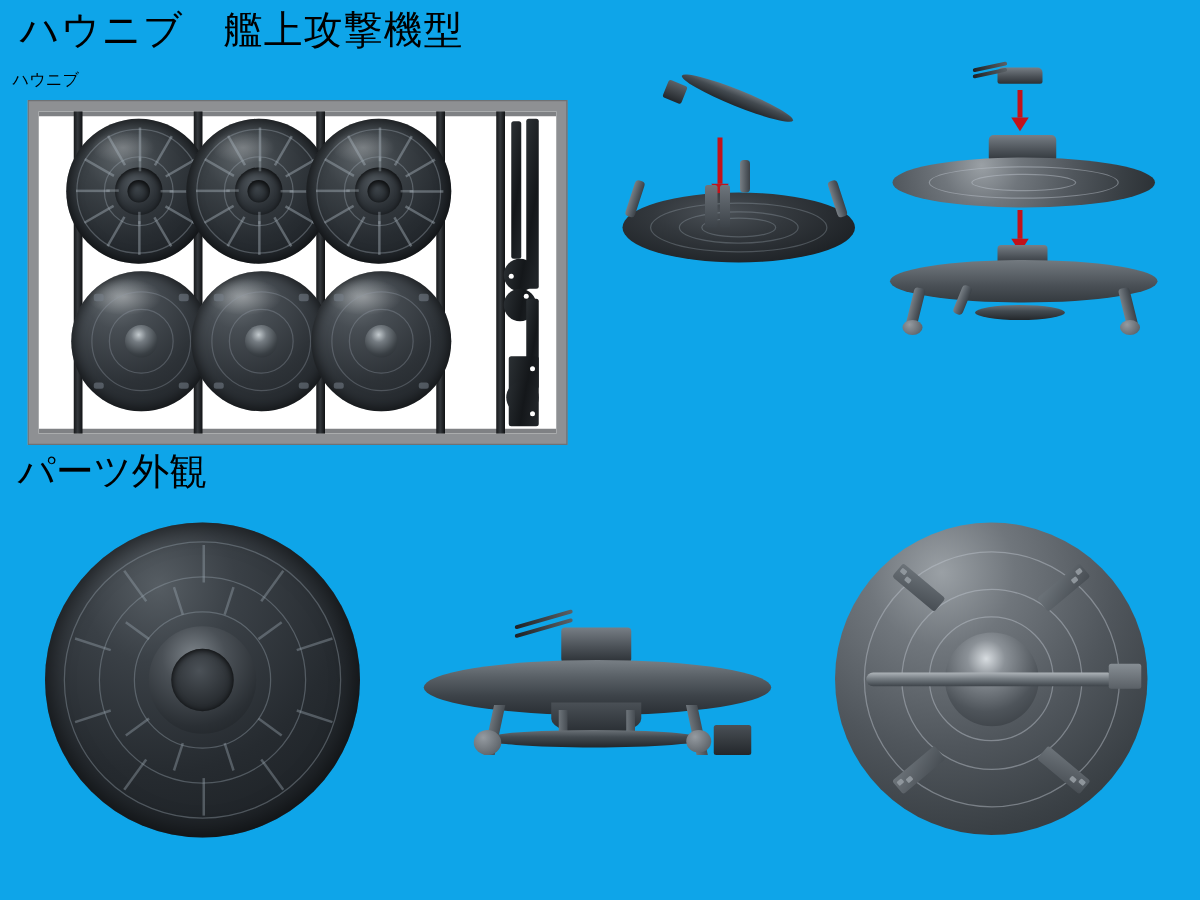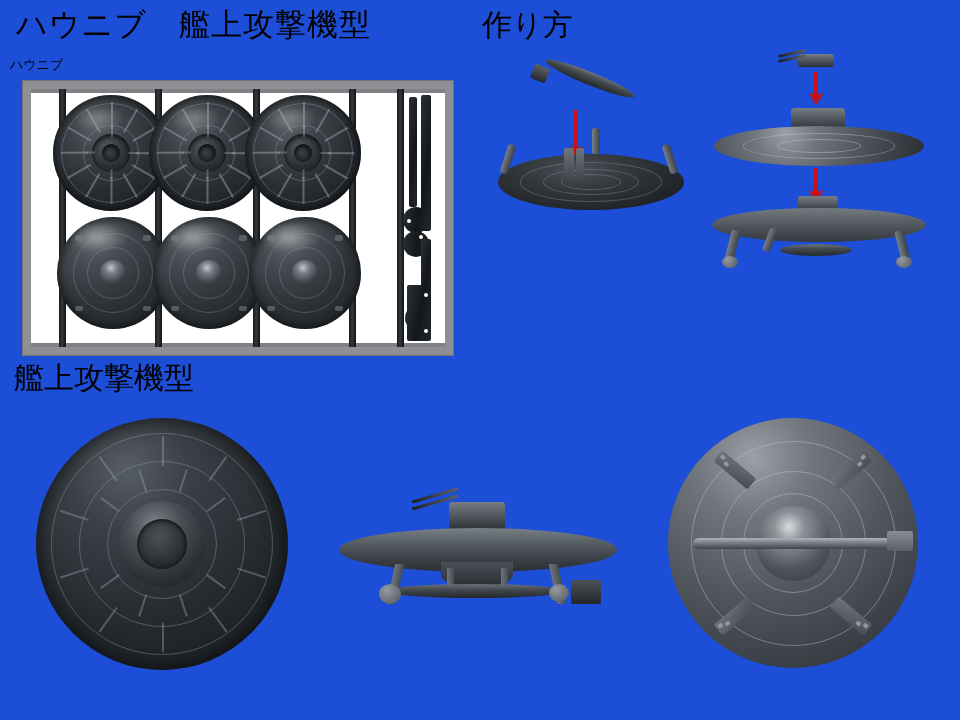--- a/index.html
+++ b/index.html
@@ -12,21 +12,21 @@
     width: 960px;
     height: 720px;
     position: relative;
     overflow: hidden;
     font-family: "DejaVu Sans", "Liberation Sans", sans-serif;
     color: #000000;
   }
   .page {
     position: absolute;
     inset: 0;
-    background: #1d4ed8;
+    background: #0ea5e9;
     text-decoration: underline;
   }
   
   .heading-main {
     position: absolute;
     left: 16px;
     top: 4px;
     font-size: 31px;
     line-height: 40px;
     letter-spacing: 1px;
@@ -369,23 +369,22 @@
 </style>
 </head>
 <body>
 
 <div class="page">
 
   <div class="heading-main">ハウニブ　艦上攻撃機型</div>
 
   <div class="heading-sub">ハウニブ</div>
 
-  <div class="heading-howto">作り方</div>
-
-  <div class="heading-finished">艦上攻撃機型</div>
+
+  <div class="heading-finished">パーツ外観</div>
 
   <div class="sprue">
     <div class="sprue-inner">
       <div class="sprue-rail-top"></div>
       <div class="sprue-rail-bottom"></div>
 
       <div class="runner" style="left:28px"></div>
       <div class="runner" style="left:124px"></div>
       <div class="runner" style="left:222px"></div>
       <div class="runner" style="left:318px"></div>

